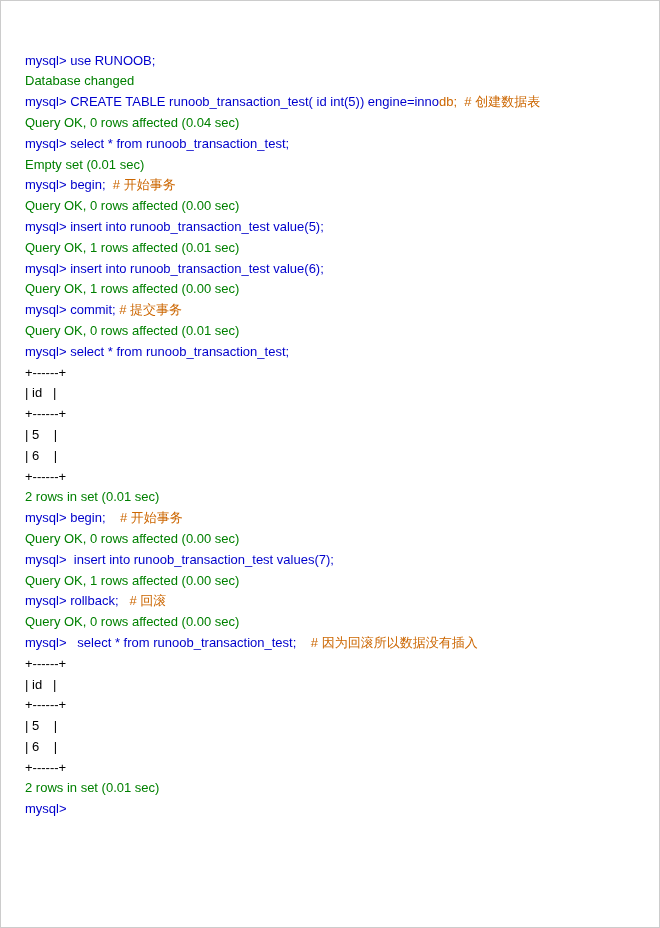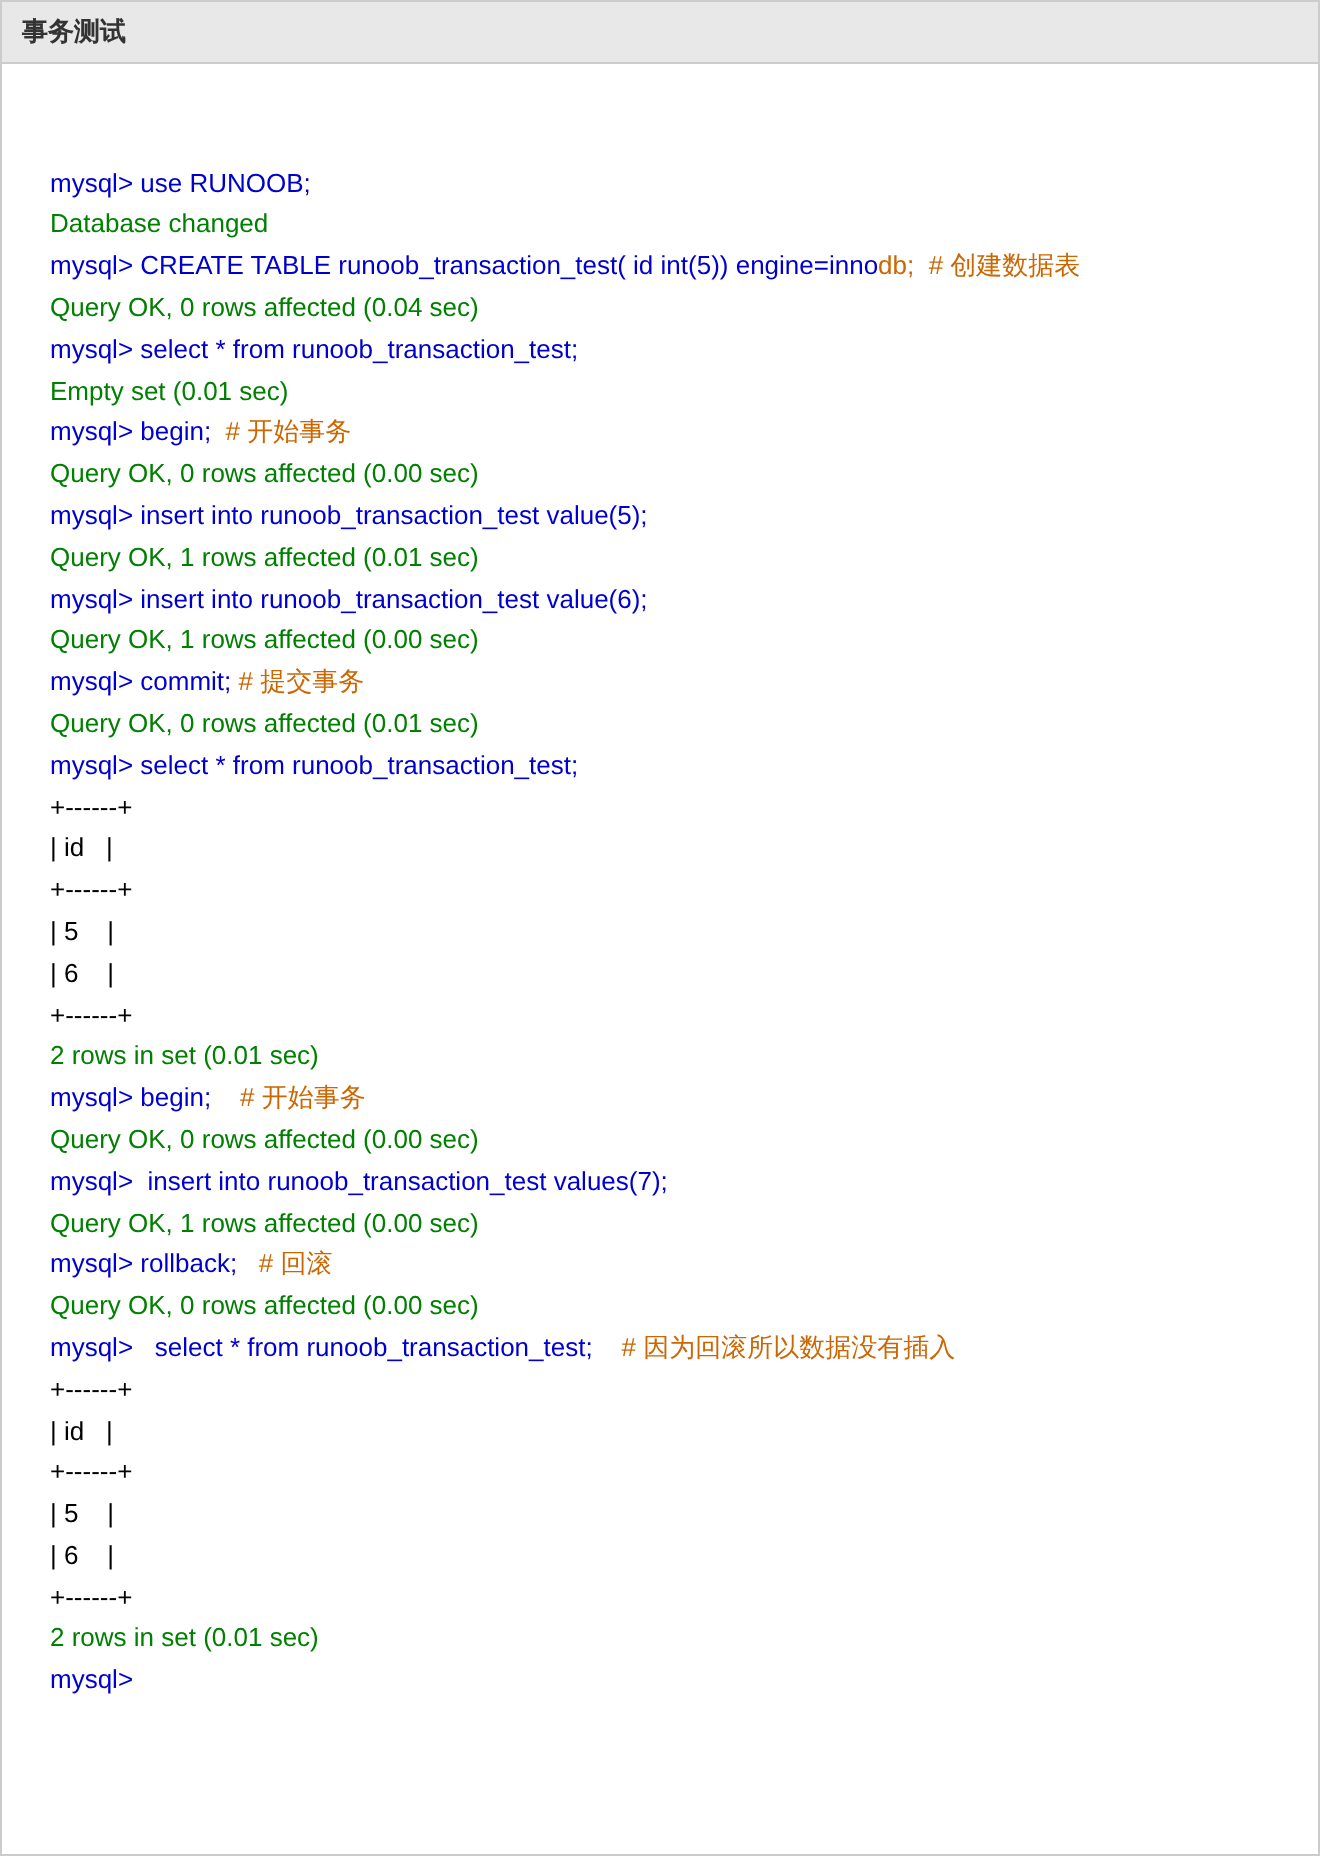--- a/index.html
+++ b/index.html
@@ -42,18 +42,15 @@
 
     .line {
       display: block;
       white-space: pre;
     }
   </style>
 </head>
 <body>
 
 <div class="window">
-  <div class="title-bar">
-    <span>事务测试</span>
-  </div>
   <div class="content" id="terminal-content">
   <span class="line" style="color: rgb(0, 0, 204);">mysql&gt; use RUNOOB;</span><span class="line" style="color: rgb(0, 128, 0);">Database changed</span><span class="line"><span style="color: rgb(0, 0, 204);">mysql&gt; CREATE TABLE runoob_transaction_test( id int(5)) engine=inno</span><span style="color: rgb(204, 102, 0);">db;  # 创建数据表</span></span><span class="line" style="color: rgb(0, 128, 0);">Query OK, 0 rows affected (0.04 sec)</span><span class="line" style="color: rgb(0, 0, 0);"></span><span class="line" style="color: rgb(0, 0, 204);">mysql&gt; select * from runoob_transaction_test;</span><span class="line" style="color: rgb(0, 128, 0);">Empty set (0.01 sec)</span><span class="line" style="color: rgb(0, 0, 0);"></span><span class="line"><span style="color: rgb(0, 0, 204);">mysql&gt; begin; </span><span style="color: rgb(204, 102, 0);"> # 开始事务</span></span><span class="line" style="color: rgb(0, 128, 0);">Query OK, 0 rows affected (0.00 sec)</span><span class="line" style="color: rgb(0, 0, 0);"></span><span class="line" style="color: rgb(0, 0, 204);">mysql&gt; insert into runoob_transaction_test value(5);</span><span class="line" style="color: rgb(0, 128, 0);">Query OK, 1 rows affected (0.01 sec)</span><span class="line" style="color: rgb(0, 0, 0);"></span><span class="line" style="color: rgb(0, 0, 204);">mysql&gt; insert into runoob_transaction_test value(6);</span><span class="line" style="color: rgb(0, 128, 0);">Query OK, 1 rows affected (0.00 sec)</span><span class="line" style="color: rgb(0, 0, 0);"></span><span class="line"><span style="color: rgb(0, 0, 204);">mysql&gt; commit;</span><span style="color: rgb(204, 102, 0);"> # 提交事务</span></span><span class="line" style="color: rgb(0, 128, 0);">Query OK, 0 rows affected (0.01 sec)</span><span class="line" style="color: rgb(0, 0, 0);"></span><span class="line" style="color: rgb(0, 0, 204);">mysql&gt; select * from runoob_transaction_test;</span><span class="line" style="color: rgb(0, 0, 0);">+------+</span><span class="line" style="color: rgb(0, 0, 0);">| id   |</span><span class="line" style="color: rgb(0, 0, 0);">+------+</span><span class="line" style="color: rgb(0, 0, 0);">| 5    |</span><span class="line" style="color: rgb(0, 0, 0);">| 6    |</span><span class="line" style="color: rgb(0, 0, 0);">+------+</span><span class="line" style="color: rgb(0, 128, 0);">2 rows in set (0.01 sec)</span><span class="line" style="color: rgb(0, 0, 0);"></span><span class="line"><span style="color: rgb(0, 0, 204);">mysql&gt; begin;   </span><span style="color: rgb(204, 102, 0);"> # 开始事务</span></span><span class="line" style="color: rgb(0, 128, 0);">Query OK, 0 rows affected (0.00 sec)</span><span class="line" style="color: rgb(0, 0, 0);"></span><span class="line" style="color: rgb(0, 0, 204);">mysql&gt;  insert into runoob_transaction_test values(7);</span><span class="line" style="color: rgb(0, 128, 0);">Query OK, 1 rows affected (0.00 sec)</span><span class="line" style="color: rgb(0, 0, 0);"></span><span class="line"><span style="color: rgb(0, 0, 204);">mysql&gt; rollback; </span><span style="color: rgb(204, 102, 0);">  # 回滚</span></span><span class="line" style="color: rgb(0, 128, 0);">Query OK, 0 rows affected (0.00 sec)</span><span class="line" style="color: rgb(0, 0, 0);"></span><span class="line"><span style="color: rgb(0, 0, 204);">mysql&gt;   select * from runoob_transaction_test;  </span><span style="color: rgb(204, 102, 0);">  # 因为回滚所以数据没有插入</span></span><span class="line" style="color: rgb(0, 0, 0);">+------+</span><span class="line" style="color: rgb(0, 0, 0);">| id   |</span><span class="line" style="color: rgb(0, 0, 0);">+------+</span><span class="line" style="color: rgb(0, 0, 0);">| 5    |</span><span class="line" style="color: rgb(0, 0, 0);">| 6    |</span><span class="line" style="color: rgb(0, 0, 0);">+------+</span><span class="line" style="color: rgb(0, 128, 0);">2 rows in set (0.01 sec)</span><span class="line" style="color: rgb(0, 0, 0);"></span><span class="line" style="color: rgb(0, 0, 204);">mysql&gt;</span></div>
 </div>
 
 </body></html>

